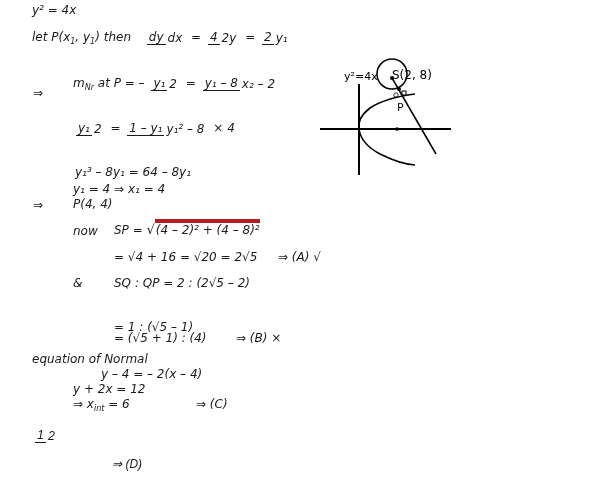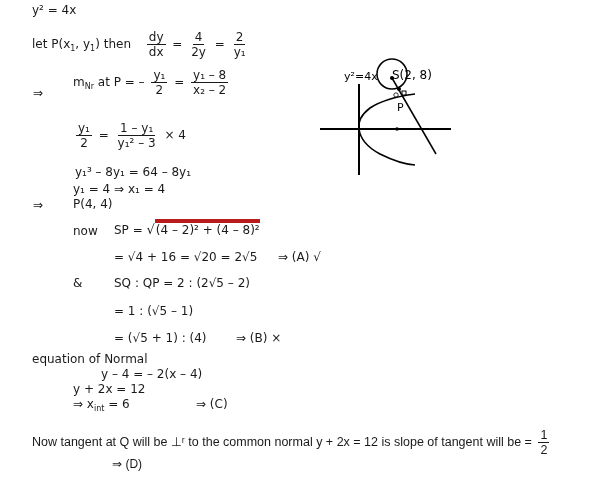--- a/index.html
+++ b/index.html
@@ -1,19 +1,19 @@
 <!DOCTYPE html>
 <html><head>
 <meta charset="utf-8">
 <style>
   html, body { margin:0; padding:0; background:#ffffff; }
   body { width:612px; height:499px; position:relative; overflow:hidden;
          font-family:"DejaVu Sans", "Liberation Sans", sans-serif; font-size:12px; color:#1a1a1a; }
-  .ab { position:absolute; white-space:nowrap; line-height:14px; }
-  .frac { display:inline-flex; flex-direction:column; align-items:center; vertical-align:middle; margin:0 3px; }
+  .ab { position:absolute; white-space:nowrap; line-height:14px;font-style:italic; }
+  .frac { display:inline-flex; flex-direction:row; align-items:center; vertical-align:middle; margin:0 3px; }
   .frac .num { border-bottom:1px solid #1a1a1a; padding:0 2px; line-height:14px; }
   .frac .den { padding:0 2px; line-height:14px; }
   sub, sup { font-size:8px; }
   .sqrt { border-top:4px solid #b91c1c; padding-left:1px; }
   .rad { font-size:13px; }
   svg { position:absolute; }
 </style>
 </head>
 <body>
 
@@ -29,72 +29,71 @@
       <span class="num">4</span>
       <span class="den">2y</span>
     </span> =
   <span class="frac">
       <span class="num">2</span>
       <span class="den">y₁</span>
     </span>
 </div>
 
 <div class="ab" style="left:33px;top:86px;">⇒</div>
-<div class="ab" style="left:73px;top:68px;">
+<div class="ab" style="left:73px;top:76px;">
   <span>m</span><sub>Nr</sub><span> at P = –</span>
   <span class="frac">
       <span class="num">y₁</span>
       <span class="den">2</span>
     </span> =
   <span class="frac">
       <span class="num">y₁ – 8</span>
       <span class="den">x₂ – 2</span>
     </span>
 </div>
 
 <div class="ab" style="left:73px;top:121px;">
   <span class="frac">
       <span class="num">y₁</span>
       <span class="den">2</span>
     </span> =
   <span class="frac">
       <span class="num">1 – y₁</span>
-      <span class="den">y₁² – 3</span>
+      <span class="den">y₁² – 8</span>
     </span>
   <span>× 4</span>
 </div>
 
 <div class="ab" style="left:75px;top:165px;text-align:right;">y₁³ – 8y₁ = 64 – 8y₁</div>
 <div class="ab" style="left:73px;top:182px;">y₁ = 4   ⇒     x₁ = 4</div>
 <div class="ab" style="left:33px;top:198px;">⇒</div>
 <div class="ab" style="left:73px;top:197px;">P(4, 4)</div>
 
 <div class="ab" style="left:73px;top:224px;">now</div>
 <div class="ab" style="left:114px;top:223px;">
   <span>SP = </span><span class="rad">√</span><span class="sqrt">(4 – 2)² + (4 – 8)²</span>
 </div>
 <div class="ab" style="left:114px;top:250px;">=  √4 + 16 = √20 = 2√5</div>
 <div class="ab" style="left:278px;top:250px;">⇒  (A) √</div>
 
 <div class="ab" style="left:73px;top:276px;">&amp;</div>
 <div class="ab" style="left:114px;top:276px;">SQ : QP = 2 :  (2√5 – 2)</div>
-<div class="ab" style="left:114px;top:304px;">= 1 : (√5 – 1)</div>
+<div class="ab" style="left:114px;top:320px;">= 1 : (√5 – 1)</div>
 <div class="ab" style="left:114px;top:331px;">= (√5 + 1) : (4)</div>
 <div class="ab" style="left:236px;top:331px;">⇒  (B) ×</div>
 
 <div class="ab" style="left:32px;top:352px;">equation of  Normal</div>
 <div class="ab" style="left:73px;top:367px;margin-left:28px;">y – 4 = – 2(x – 4)</div>
 <div class="ab" style="left:73px;top:382px;">y + 2x = 12</div>
 <div class="ab" style="left:73px;top:397px;">
   <span>⇒  x</span><sub>int</sub><span> = 6</span>
 </div>
 <div class="ab" style="left:196px;top:397px;">⇒  (C)</div>
 
 <div class="ab" style="left:32px;top:428px;font-family:'Liberation Sans',sans-serif;font-size:12.5px;">
-  <span>Now  tangent at Q will be  ⊥ʳ to the common normal y + 2x = 12 is slope of tangent will be  =</span>
   <span class="frac">
       <span class="num">1</span>
       <span class="den">2</span>
     </span>
 </div>
 <div class="ab" style="left:112px;top:457px;font-family:'Liberation Sans',sans-serif;">⇒  (D)</div>
 
 <svg style="left:300px;top:50px;" width="170" height="160" viewBox="0 0 170 160">
   <line x1="20" y1="79" x2="151" y2="79" stroke="#000" stroke-width="2"></line>
   <line x1="59" y1="34" x2="59" y2="125" stroke="#000" stroke-width="2"></line>

